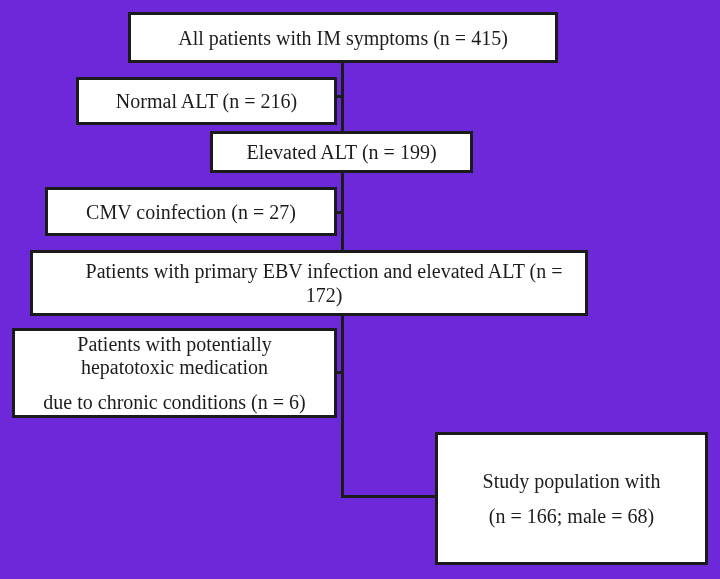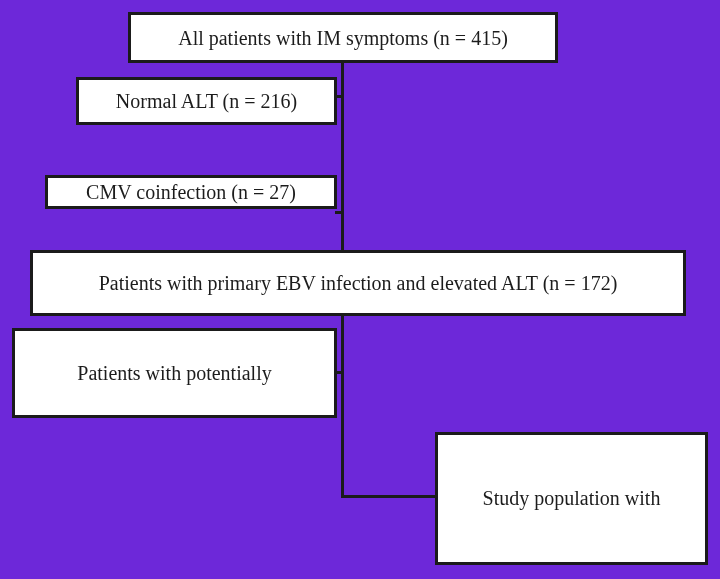--- a/index.html
+++ b/index.html
@@ -33,22 +33,22 @@
   }
   .edge {
     position: absolute;
     background: #1b1b1b;
     z-index: 1;
   }
   
   .n-all        { left: 128px; top: 12px;  width: 430px; height: 51px;  }
   .n-normal     { left: 76px;  top: 77px;  width: 261px; height: 48px;  }
   .n-elevated   { left: 210px; top: 131px; width: 263px; height: 42px;  }
-  .n-cmv        { left: 45px;  top: 175px; width: 292px; height: 34px;  }
-  .n-ebv        { left: 30px;  top: 250px; width: 656px; height: 66px;  }
+  .n-cmv        { left: 45px;  top: 187px; width: 292px; height: 49px;  }
+  .n-ebv        { left: 30px;  top: 250px; width: 558px; height: 66px; padding-left: 36px;  }
   .n-hepatotox  { left: 12px;  top: 328px; width: 325px; height: 90px; align-items: center;  }
   .n-study      { left: 435px; top: 432px; width: 273px; height: 133px; }
   .n-hepatotox .line { display: block; line-height: 23px; }
   .n-hepatotox .line.gap { margin-top: 12px; }
   .n-study .line { display: block; line-height: 35px; }
   
   .e-trunk      { left: 341px; top: 63px;  width: 3px;  height: 435px; }
   .e-bottom     { left: 341px; top: 495px; width: 94px; height: 3px;   }
   .e-stub-normal    { left: 335px; top: 95px;  width: 8px; height: 3px; }
   .e-stub-cmv       { left: 335px; top: 211px; width: 8px; height: 3px; }
@@ -66,30 +66,36 @@
   <div class="edge e-stub-hepatotox"></div>
 
   <div class="node n-all">
     <span>All patients with IM symptoms (n = 415)</span>
   </div>
 
   <div class="node n-normal">
     <span>Normal ALT (n = 216)</span>
   </div>
 
+  <div class="node n-elevated">
+    <span>Elevated ALT (n = 199)</span>
+  </div>
 
   <div class="node n-cmv">
     <span>CMV coinfection (n = 27)</span>
   </div>
 
   <div class="node n-ebv">
     <span>Patients with primary EBV infection and elevated ALT (n = 172)</span>
   </div>
 
   <div class="node n-hepatotox">
     <span class="line">Patients with potentially</span>
+    <span class="line">hepatotoxic medication</span>
+    <span class="line gap">due to chronic conditions (n = 6)</span>
   </div>
 
   <div class="node n-study">
     <span class="line">Study population with</span>
+    <span class="line">(n = 166; male = 68)</span>
   </div>
 
 </div>
 
 </body></html>

